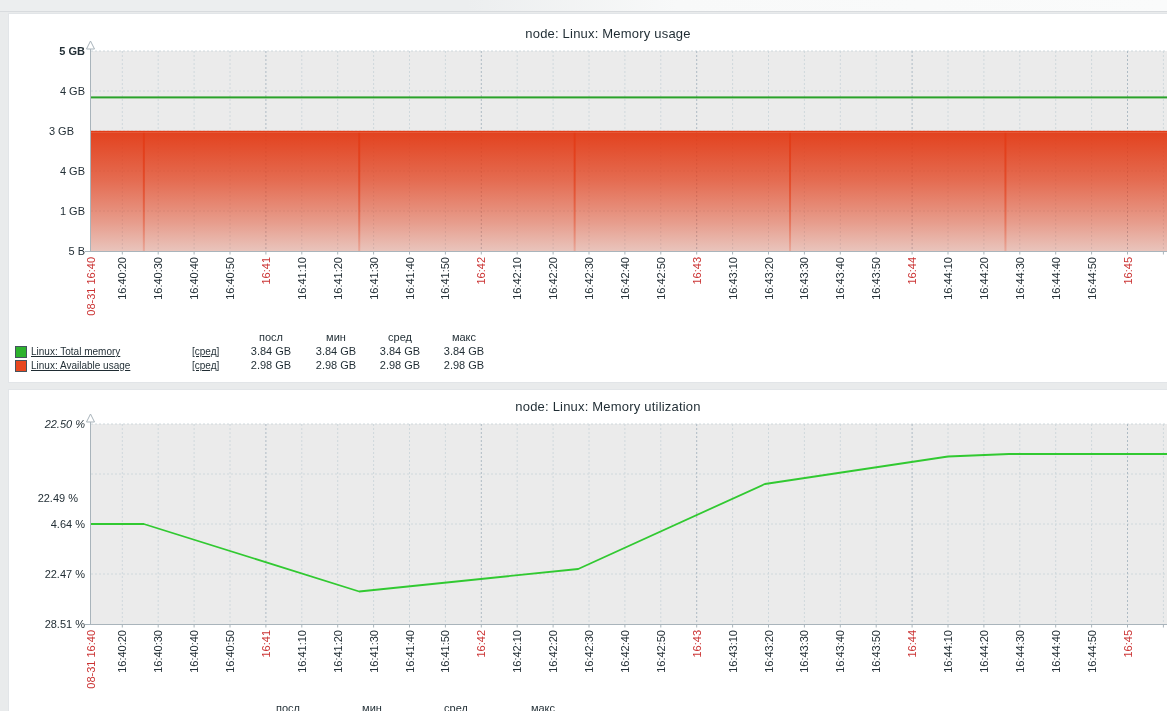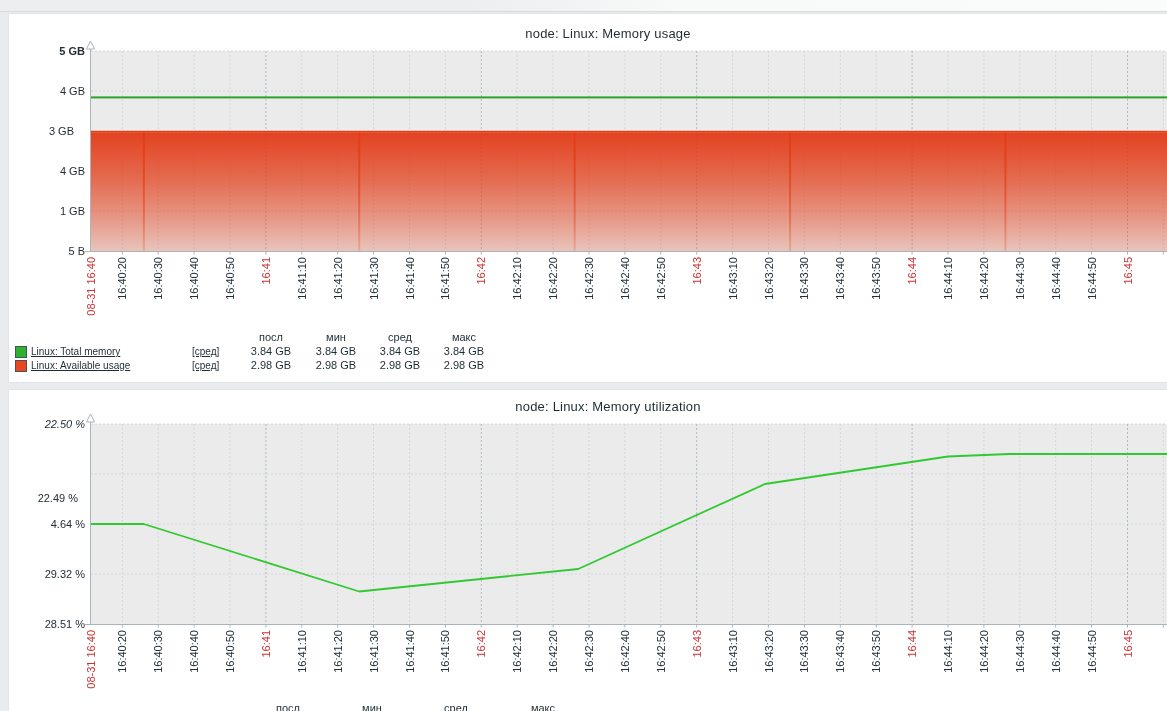--- a/index.html
+++ b/index.html
@@ -234,21 +234,21 @@
 <div id="labels">
     <div class="ylab" style="left: 23px; top: 45px; font-weight: bold;">5 GB</div>
     <div class="ylab" style="left: 23px; top: 85px;">4 GB</div>
     <div class="ylab" style="left: 12px; top: 125px;">3 GB</div>
     <div class="ylab" style="left: 23px; top: 165px;">4 GB</div>
     <div class="ylab" style="left: 23px; top: 205px;">1 GB</div>
     <div class="ylab" style="left: 23px; top: 245px;">5 B</div>
     <div class="ylab" style="left: 23px; top: 418px; font-style: italic;">22.50 %</div>
     <div class="ylab" style="left: 16px; top: 468px; margin-top: 24px;">22.49 %</div>
     <div class="ylab" style="left: 23px; top: 518px;">4.64 %</div>
-    <div class="ylab" style="left: 23px; top: 568px;">29.32 %</div>
+    <div class="ylab" style="left: 23px; top: 568px;">22.47 %</div>
     <div class="ylab" style="left: 23px; top: 618px;">28.51 %</div>
     <div class="xl red" style="left: 85px; top: 343px;">08-31 16:40</div>
     <div class="xl" style="left: 116.3px; top: 343px;">16:40:20</div>
     <div class="xl" style="left: 152.2px; top: 343px;">16:40:30</div>
     <div class="xl" style="left: 188.1px; top: 343px;">16:40:40</div>
     <div class="xl" style="left: 224px; top: 343px;">16:40:50</div>
     <div class="xl red" style="left: 259.9px; top: 343px;">16:41</div>
     <div class="xl" style="left: 295.8px; top: 343px;">16:41:10</div>
     <div class="xl" style="left: 331.7px; top: 343px;">16:41:20</div>
     <div class="xl" style="left: 367.6px; top: 343px;">16:41:30</div>

